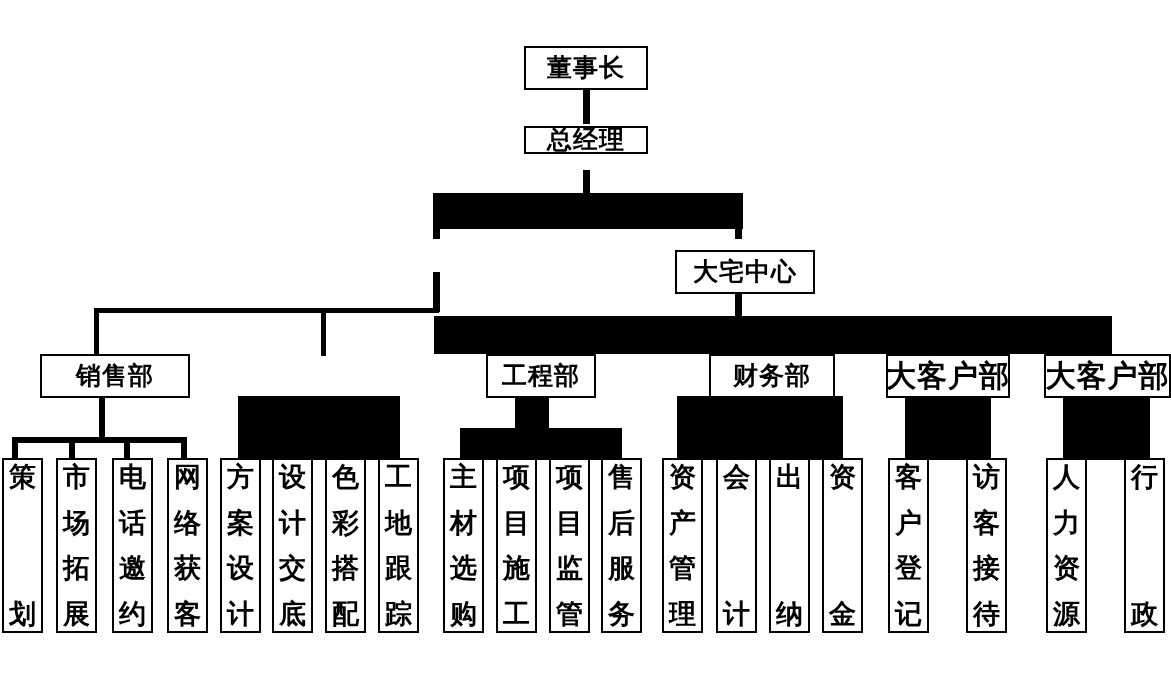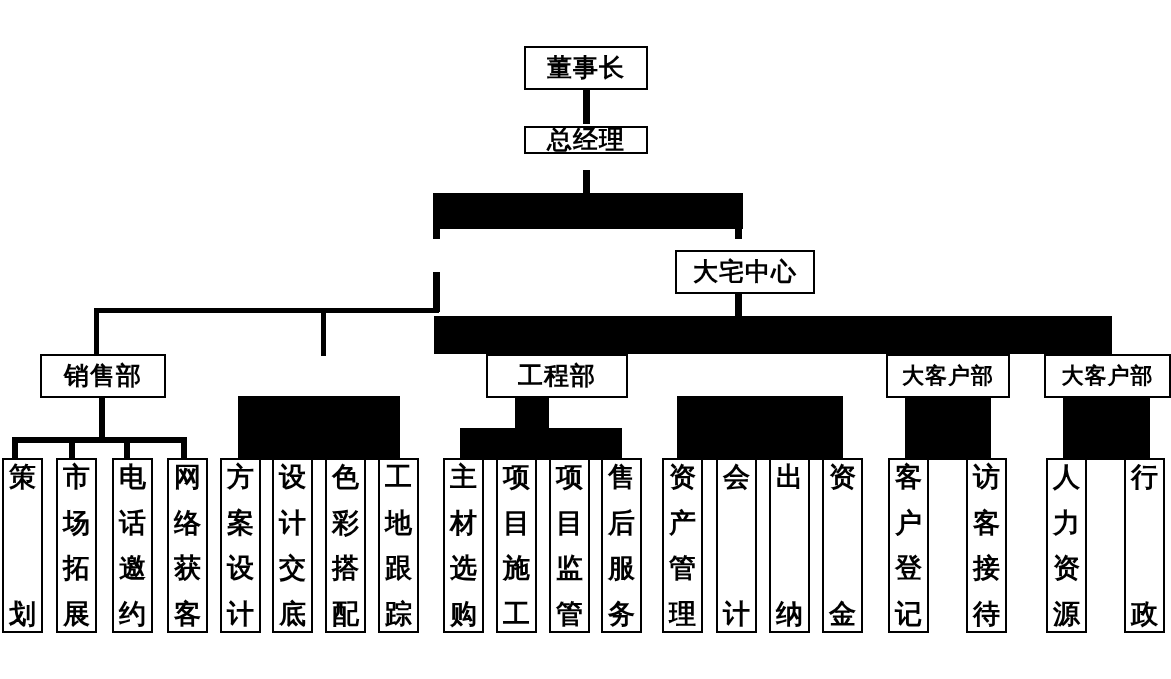--- a/index.html
+++ b/index.html
@@ -31,21 +31,21 @@
     text-align: center;
     line-height: 1.05;
     z-index: 3;
   }
   .node.h {
     font-size: 25px;
     letter-spacing: 1px;
     white-space: nowrap;
   }
   .node.h.small {
-    font-size: 22px;
+    font-size: 30px;
   }
   
   .leaf {
     position: absolute;
     box-sizing: border-box;
     border: 2px solid #000000;
     background: #ffffff;
     color: #000000;
     font-weight: bold;
     font-size: 27px;
@@ -125,29 +125,32 @@
 
   <div class="node h" style="left:524px; top:126px; width:124px; height:28px;">
     <span>总经理</span>
   </div>
 
 
   <div class="node h" style="left:675px; top:230px; width:140px; height:44px;margin-top:20px;">
     <span>大宅中心</span>
   </div>
 
-  <div class="node h" style="left:40px; top:354px; width:126px; height:44px;">
+  <div class="node h" style="left:40px; top:354px; width:150px; height:44px;">
     <span>销售部</span>
   </div>
 
 
-  <div class="node h" style="left:486px; top:354px; width:142px; height:44px;">
+  <div class="node h" style="left:486px; top:354px; width:110px; height:44px;">
     <span>工程部</span>
   </div>
 
+  <div class="node h" style="left:709px; top:354px; width:126px; height:44px;">
+    <span>财务部</span>
+  </div>
 
   <div class="node h small" style="left:886px; top:354px; width:124px; height:44px;">
     <span>大客户部</span>
   </div>
 
   <div class="node h small" style="left:1044px; top:354px; width:127px; height:44px;">
     <span>大客户部</span>
   </div>
 
   <div class="leaf n2" style="left:2px; top:458px; width:41px; height:175px;">

